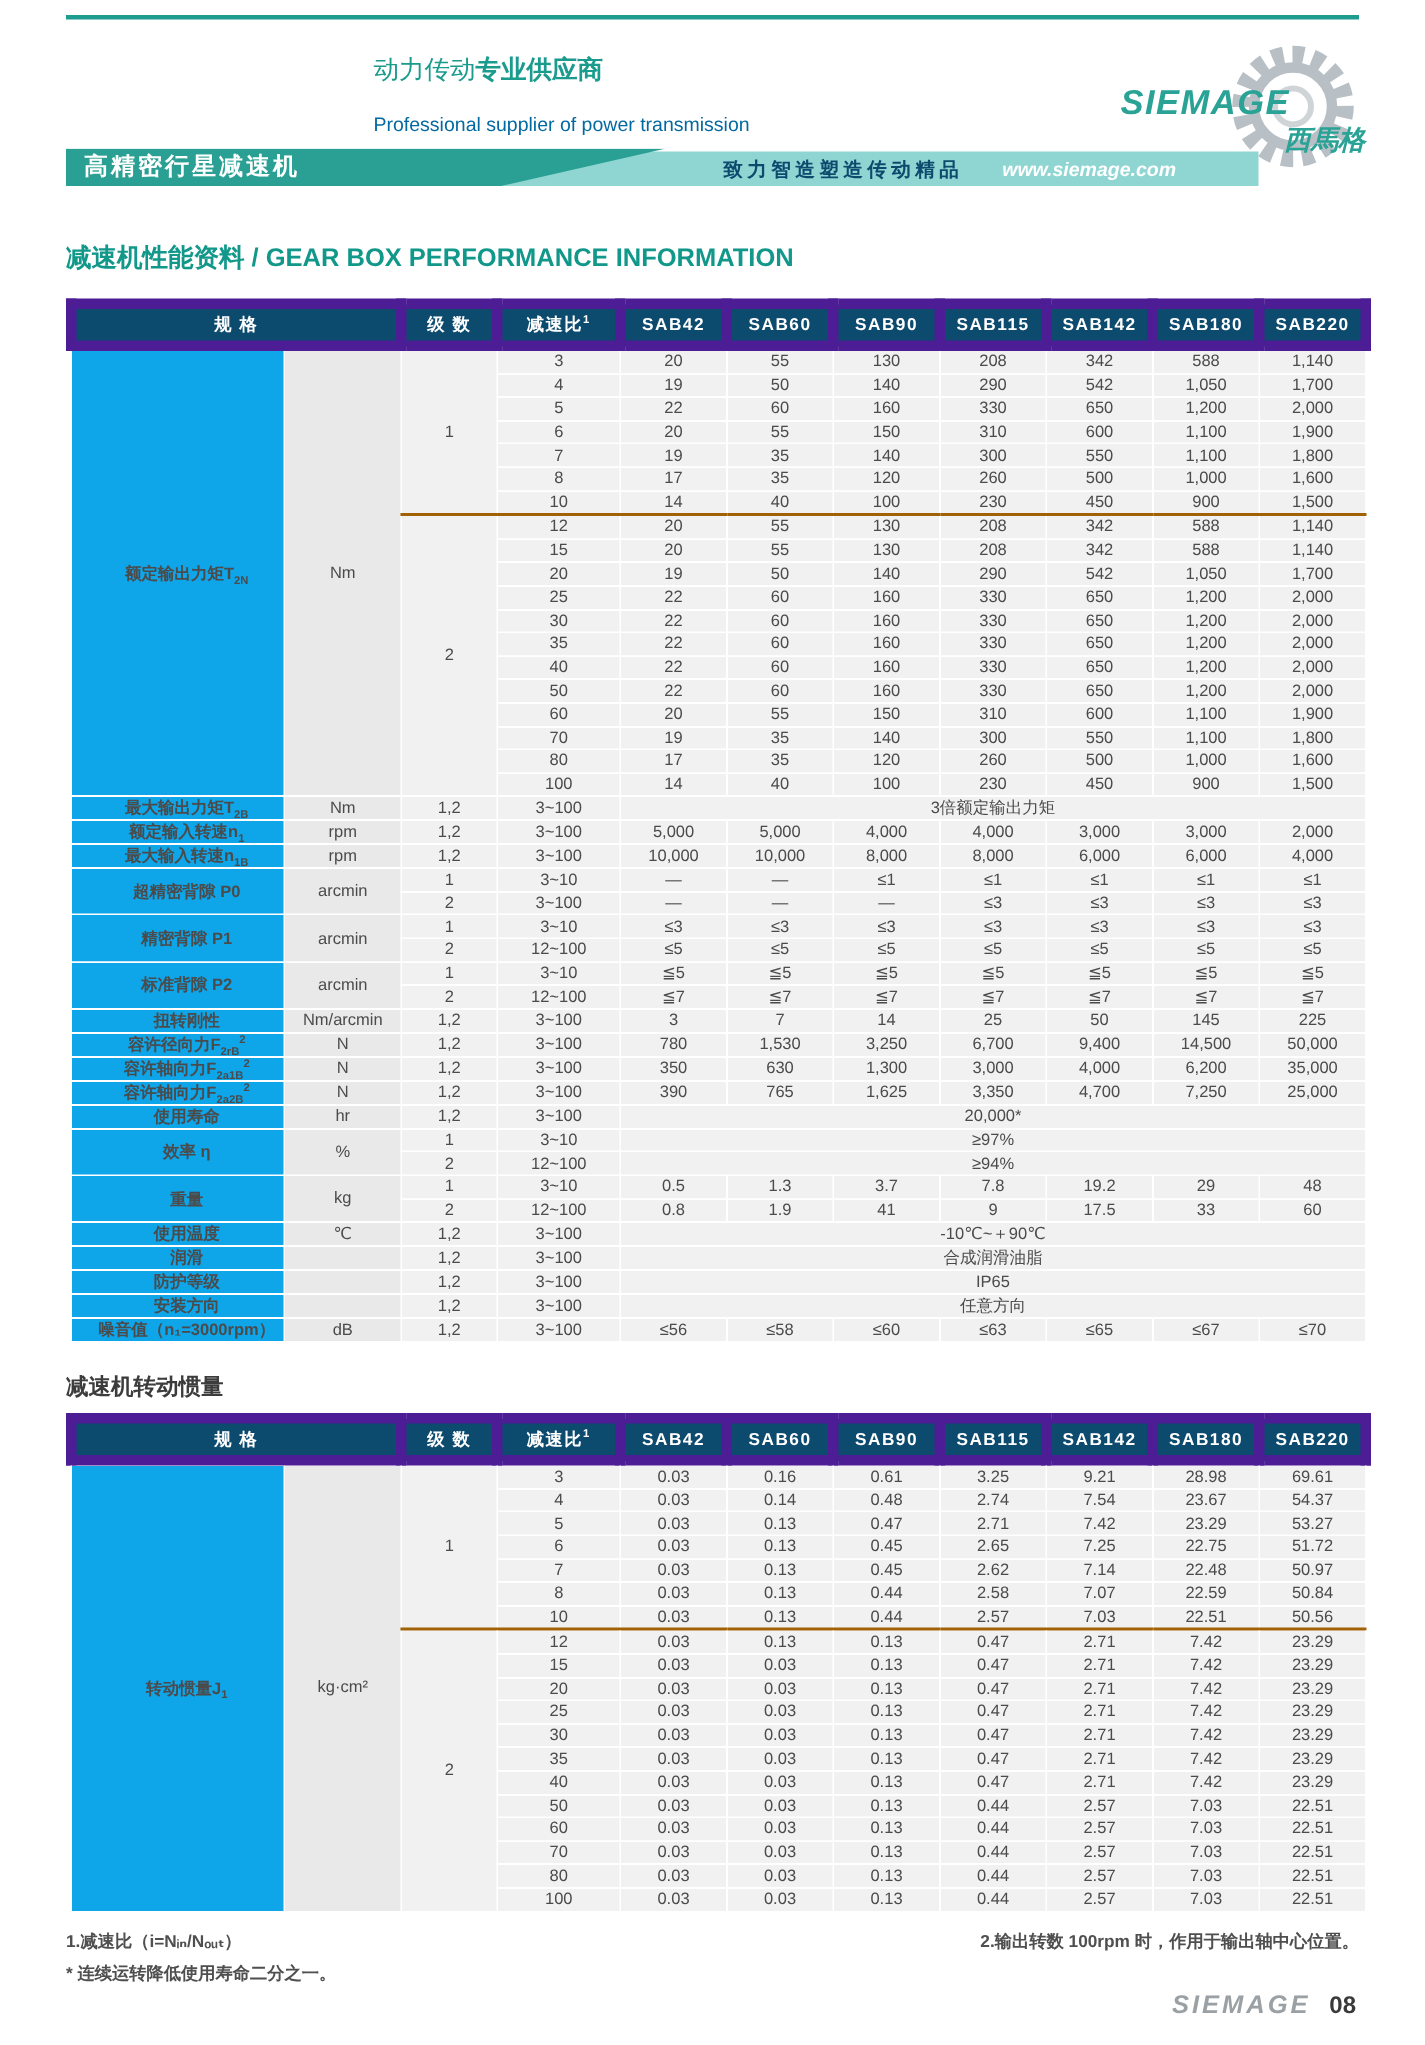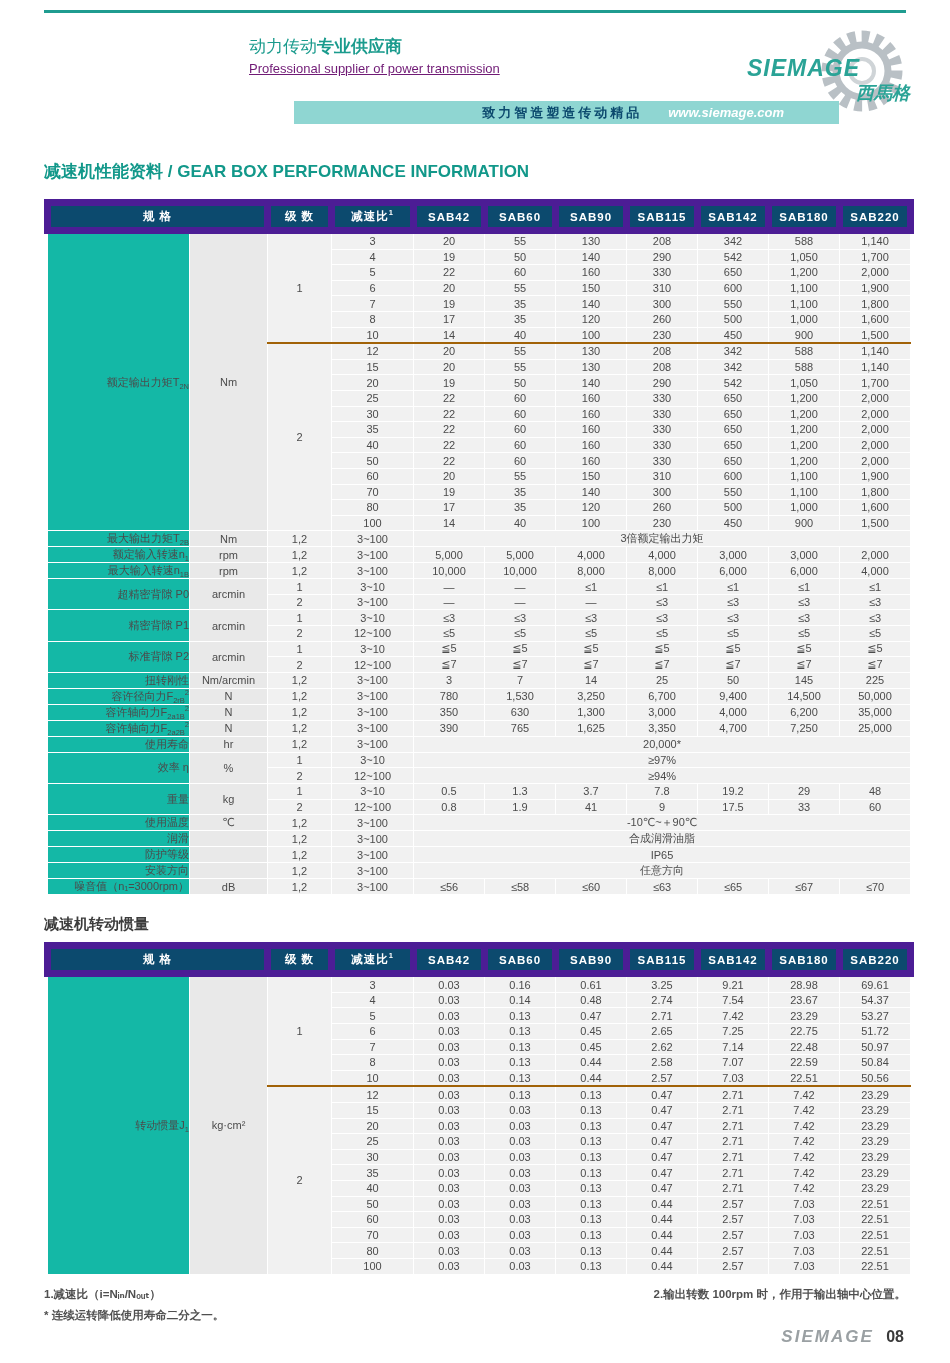--- a/index.html
+++ b/index.html
@@ -8,21 +8,21 @@
   .top-rule{margin:10px 44px 0 44px;border-top:3px solid #1F9C90;}
 
   
   .header-row{position:relative;margin:16px 44px 0 44px;height:62px;}
   .brand{position:absolute;left:0;top:0;display:flex;align-items:flex-end;}
   .brand-sab{font-size:50px;line-height:46px;font-weight:800;color:#17988B;letter-spacing:-2px;}
   .brand-suffix{font-size:24px;font-weight:700;color:#17988B;margin:0 0 2px 6px;}
   .tagline{position:absolute;left:205px;top:6px;}
   .tagline-cn{font-size:17px;color:#1A9B8D;}
   .tagline-cn b{font-weight:800;}
-  .tagline-en{font-size:13px;color:#701a75;margin-top:3px;text-decoration:underline;}
+  .tagline-en{font-size:13px;color:#0369a1;margin-top:17px;}
   
   .logo{position:absolute;right:-6px;top:-8px;width:160px;height:100px;}
   .gear{position:absolute;right:0;top:0;}
   .logo-text{position:absolute;right:52px;top:34px;font-size:23px;font-weight:800;font-style:italic;
              color:#2AA396;letter-spacing:1px;z-index:2;}
   .logo-cn{position:absolute;right:2px;top:60px;font-size:18px;font-style:italic;color:#2AA396;
            font-family:"Liberation Serif","DejaVu Serif",serif;font-weight:700;z-index:2;text-align:right;}
 
   
   .banner{position:relative;margin:8px 44px 0 44px;height:25px;}
@@ -37,21 +37,21 @@
 
   .section-title{margin:36px 0 16px 44px;font-size:17px;font-weight:800;color:#12988A;}
   .section2-title{margin:20px 0 8px 44px;font-size:15px;font-weight:800;color:#3c3c3c;}
 
   table{border-collapse:collapse;table-layout:fixed;margin-left:44px;width:864px;
         font-size:11px;color:#4b4b4b;}
   th{background:#0c4a6e;color:#fff;font-weight:700;height:21px;font-size:11.5px;
      border:7px solid #4c1d95;padding:0;letter-spacing:1px;}
   td{background:#F1F1F1;text-align:center;height:14.6px;border:1px solid #fff;padding:0;
      white-space:nowrap;overflow:hidden;}
-  td.lbl{background:#14b8a6;text-align:right;padding-left:12px;}
+  td.lbl{background:#0ea5e9;text-align:center;padding-left:12px;font-weight:bold;}
   td.unit{background:#E9E9E9;}
   tr.red-top td{border-top:2px solid #a16207;margin-top:32px;}
   sub,sup{font-size:7.5px;line-height:0;}
 
   .notes{display:flex;justify-content:space-between;margin:12px 44px 0 44px;
          font-size:11.5px;color:#4f4f4f;font-weight:700;}
   .notes .nl div{margin-bottom:6px;}
   .page-footer{position:absolute;right:46px;bottom:16px;}
   .pf-brand{color:#9aa0a3;font-size:17px;font-weight:800;font-style:italic;letter-spacing:2px;}
   .pf-num{color:#3a3a3a;font-size:16px;font-weight:800;margin-left:8px;}
@@ -78,20 +78,21 @@
       <span class="logo-text">SIEMAGE</span>
       <span class="logo-cn">西馬格</span>
     </div>
   </div>
 
   <div class="banner">
     <div class="banner-light">
       <span class="banner-mid">致力智造塑造传动精品</span>
       <span class="banner-url">www.siemage.com</span>
     </div>
+    <div class="banner-dark">高精密行星减速机</div>
   </div>
 
   <div class="section-title">减速机性能资料 / GEAR BOX PERFORMANCE INFORMATION</div>
 
   <table>
     <colgroup>
       <col style="width:142px">
         <col style="width:78px">
         <col style="width:64px">
         <col style="width:82px">

